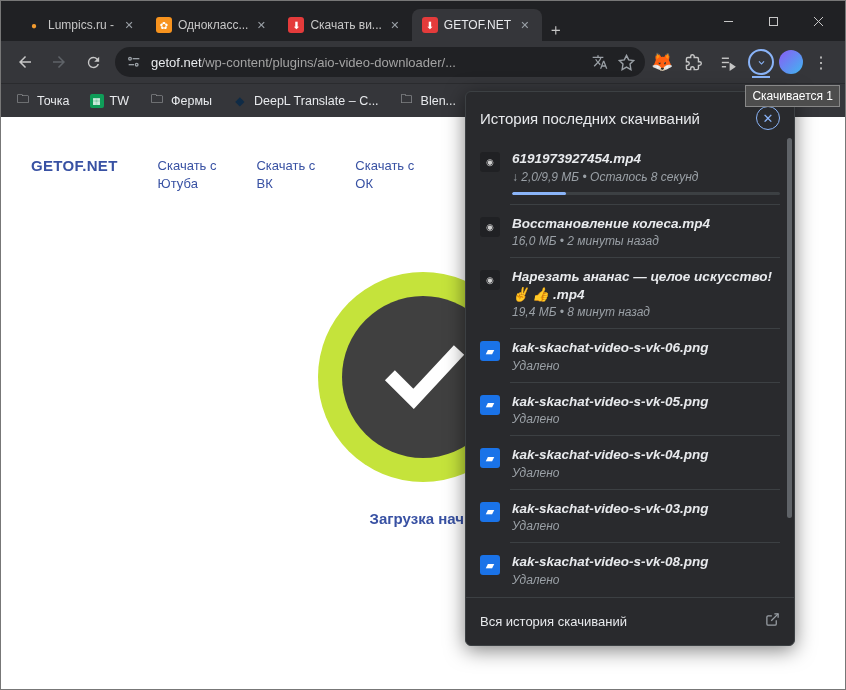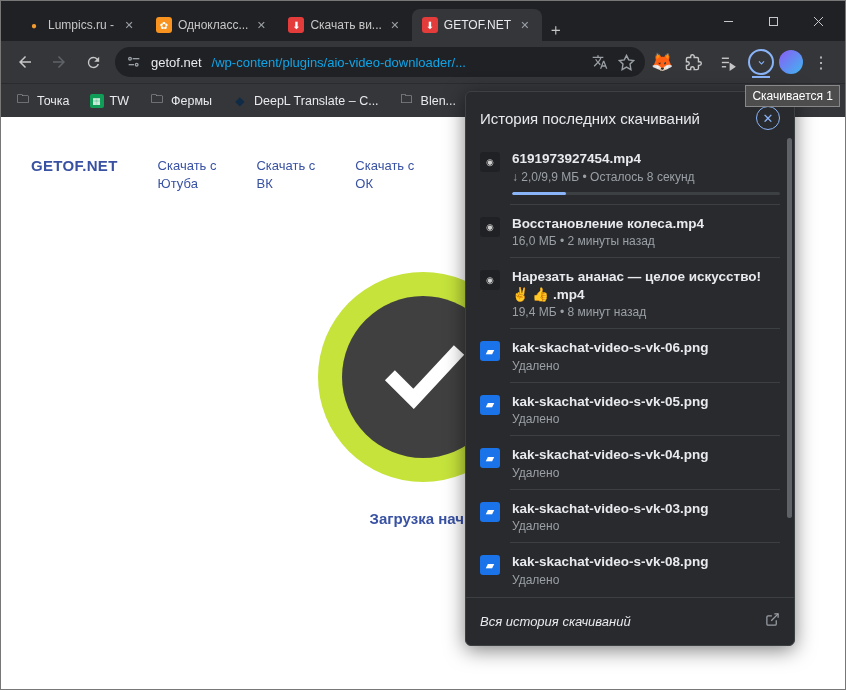--- a/index.html
+++ b/index.html
@@ -29,21 +29,21 @@
     
     .toolbar { height: 42px; background: #35363a; display:flex; align-items:center; padding:0 8px; gap:2px; }
     .tool-btn { width:32px; height:32px; border-radius:16px; display:flex; align-items:center; justify-content:center; color:#c7c7c7; }
     .tool-btn.disabled { color:#5f6368; }
     .addr {
       flex:1; height:30px; background:#202124; border-radius:15px;
       display:flex; align-items:center; padding:0 10px; gap:8px;
       color:#9aa0a6; font-size:13px; margin:0 4px;
     }
     .addr .url-domain { color:#e8eaed; }
-    .addr .url-path { color:#0ea5e9;padding-left:10px; }
+    .addr .url-path { color:#a3a3a3; }
     .addr-icon { display:flex; align-items:center; justify-content:center; width:18px; height:18px; }
     .ext-icon { width:24px; height:24px; border-radius:12px; display:flex; align-items:center; justify-content:center; }
 
     
     .bookmarks { height: 34px; background: #35363a; border-top: 1px solid #2a2b2e; display:flex; align-items:center; padding:0 6px; gap:4px; }
     .bm { display:flex; align-items:center; gap:6px; padding:4px 8px; border-radius:4px; color:#e8eaed; font-size:12.5px; }
     .bm .bm-icon { width:16px; height:16px; display:flex; align-items:center; justify-content:center; font-size:12px; }
     .bm-chevron { color:#9aa0a6; font-size:14px; padding-left:6px; }
     .bm-sep { flex:1; }
 
@@ -68,26 +68,26 @@
     }
     .dl-header { display:flex; align-items:center; justify-content:space-between; padding:14px 14px 10px; }
     .dl-title { color:#e8eaed; font-size:15px; font-weight:500; }
     .dl-close { width:24px; height:24px; border-radius:12px; border:1.5px solid #8ab4f8; display:flex; align-items:center; justify-content:center; color:#8ab4f8; font-size:13px; }
     .dl-list { flex:1; overflow:hidden; }
     .dl-item { padding:10px 14px 10px 14px; display:flex; gap:12px; position:relative; }
     .dl-item:not(:last-child)::after { content:''; position:absolute; left:44px; right:14px; bottom:0; height:1px; background:#3c4043; }
     .dl-icn { width:20px; height:20px; flex:0 0 20px; border-radius:3px; display:flex; align-items:center; justify-content:center; margin-top:2px; }
     .dl-icn.vid { background:#202124; color:#cfcfcf; font-size:9px; }
     .dl-icn.img { background:#1a73e8; color:#fff; font-size:11px; }
-    .dl-body { flex:1; min-width:0; }
+    .dl-body { flex:1; min-width:0;font-style:italic; }
     .dl-name { color:#e8eaed; font-size:13.5px; font-weight:600; line-height:1.3; word-wrap:break-word; }
     .dl-meta { color:#9aa0a6; font-size:12px; margin-top:2px; }
     .dl-progress { height:3px; background:#3c4043; border-radius:2px; margin-top:8px; position:relative; overflow:hidden; }
     .dl-progress-bar { position:absolute; left:0; top:0; bottom:0; background:#8ab4f8; border-radius:2px; }
-    .dl-footer { padding:14px; border-top:1px solid #3c4043; display:flex; align-items:center; justify-content:space-between;font-style:italic; }
+    .dl-footer { padding:14px; border-top:1px solid #3c4043; display:flex; align-items:center; justify-content:space-between; }
     .dl-footer-text { color:#e8eaed; font-size:13px; }
     .dl-footer-icon { color:#9aa0a6; }
 
     
     .tooltip {
       position:absolute; top:84px; right:5px; background:#4d4d4d;
       color:#fff; font-size:12px; padding:3px 6px; border:1px solid #888;
       z-index:60;
     }
 

